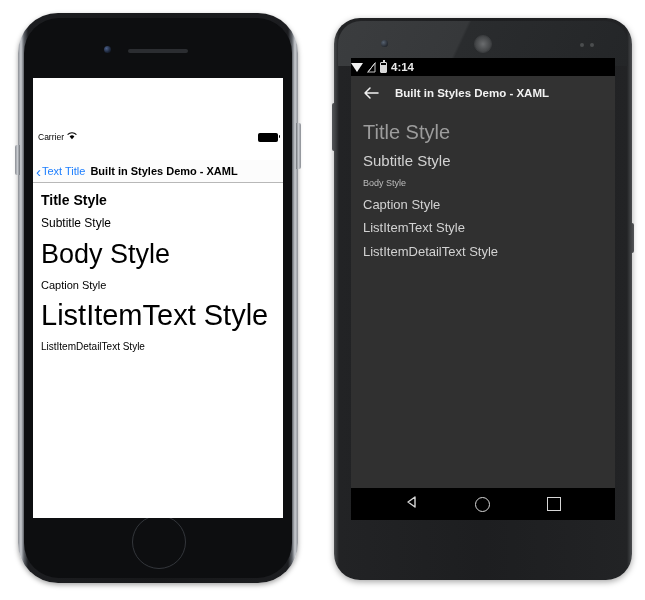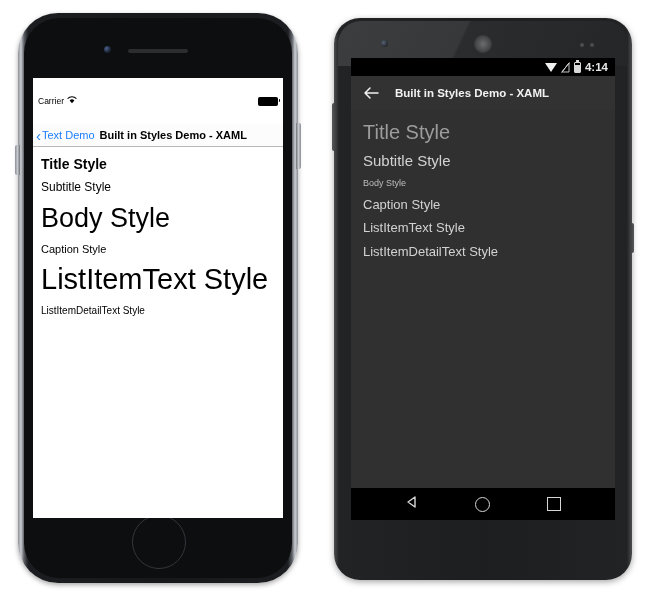--- a/index.html
+++ b/index.html
@@ -101,20 +101,21 @@
 
   
   .ios-statusbar {
     height: 16px;
     background: #ffffff;
     display: flex;
     padding: 15px 5px;
     font-size: 8.5px;
     color: #000;
     position: relative;
+    margin-top: 36px;
   }
   .ios-sb-left { display: flex; align-items: center; gap: 3px; }
   .ios-carrier { font-size: 8.5px; letter-spacing: 0; }
   .ios-wifi { display: inline-block; line-height: 1; font-size: 9px; }
   .ios-time {
     position: absolute;
     left: 0; right: 0;
     text-align: center;
     font-size: 8.5px;
     font-weight: 700;
@@ -257,21 +258,21 @@
     background: #303030;
     overflow: hidden;
   }
 
   
   .and-statusbar {
     height: 18px;
     background: #000000;
     display: flex;
     align-items: center;
-    justify-content: flex-end;
+    justify-content: flex-start;
     padding-right: 7px;
     gap: 4px;
     color: #e8e8e8;
     font-size: 11px;
     font-weight: 700;
   }
   .and-sb-icons { display: flex; align-items: center; gap: 4px; }
   .and-wifi {
     width: 0; height: 0;
     border-left: 6px solid transparent;
@@ -384,21 +385,21 @@
           </span>
         </div>
         <div class="ios-sb-right">
           <span class="ios-battery"></span>
         </div>
       </div>
 
       <div class="ios-navbar">
         <div class="ios-back">
           <span class="ios-chevron">‹</span>
-          <span>Text Demo</span>
+          <span>Text Title</span>
         </div>
         <div class="ios-title">Built in Styles Demo - XAML</div>
       </div>
 
       <div class="ios-content">
         <div class="row ios-title-style">Title Style</div>
         <div class="row ios-subtitle-style">Subtitle Style</div>
         <div class="row ios-body-style">Body Style</div>
         <div class="row ios-caption-style">Caption Style</div>
         <div class="row ios-listitem-style">ListItemText Style</div>

